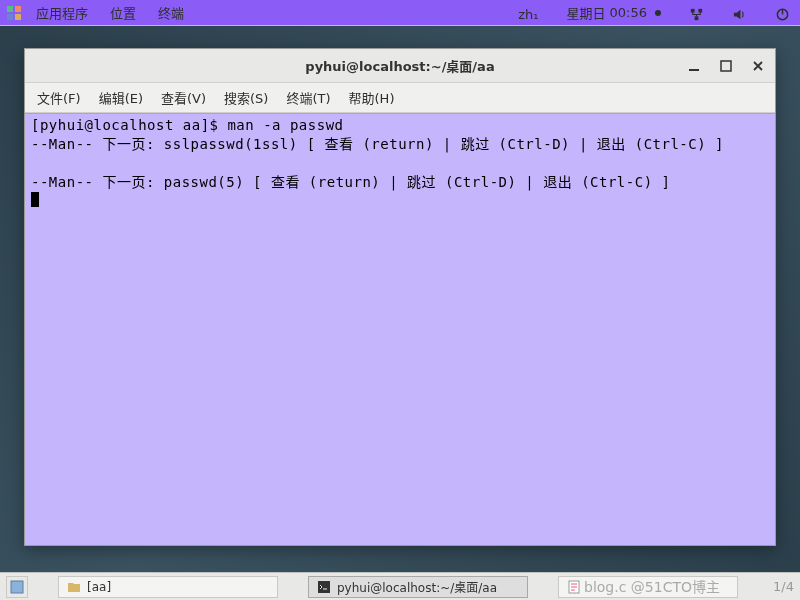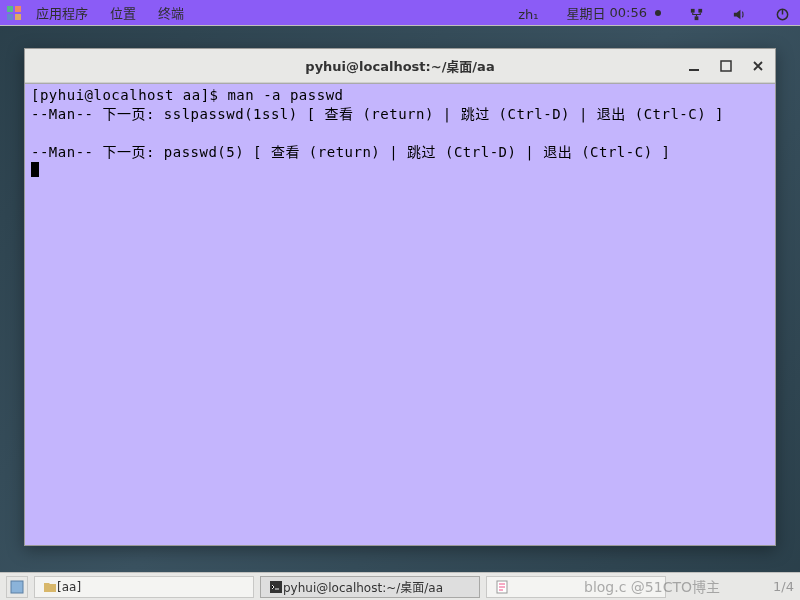--- a/index.html
+++ b/index.html
@@ -71,23 +71,23 @@
   }
   .term-cursor { display:inline-block; width:8px; height:15px; background:#000; vertical-align:baseline; }
   
   .bottom-panel {
     position:absolute; left:0; bottom:0; width:100%; height:28px;
     background:#e8e8e6; border-top:1px solid #c0c0be;
     display:flex; align-items:center; gap:6px; padding:0 6px;
     font-size:12px; color:#333;
   }
   .task {
-    height:22px; display:flex; align-items:center; gap:0;
+    height:22px; display:flex; align-items:center; gap:6px;
     padding:0 8px; background:#f4f4f2; border:1px solid #c8c8c6;
-    min-width:220px; cursor:pointer;
+    min-width:220px; cursor:pointer;margin-left:24px;
   }
   .task.active { background:#dedede; border-color:#a8a8a6; }
   .task-icon { width:14px;height:14px; flex-shrink:0; }
   .bp-right { margin-left:auto; display:flex; gap:8px; color:#999; font-size:13px; }
   .show-desktop { width:22px;height:22px;border:1px solid #c8c8c6;display:flex;align-items:center;justify-content:center; }
   .faint-watermark { position:absolute; right:80px; bottom:4px; color:rgba(120,120,120,0.6); font-size:14px; pointer-events:none; }
 </style>
 </head>
 <body>
 
@@ -155,20 +155,28 @@
             <rect x="1" y="1" width="10" height="10" fill="none" stroke="#333" stroke-width="1.5"></rect>
           </svg>
       </div>
       <div class="win-btn">
         <svg viewBox="0 0 12 12">
             <path d="M2 2l8 8M10 2l-8 8" stroke="#333" stroke-width="1.8"></path>
           </svg>
       </div>
     </div>
   </div>
+  <div class="menubar">
+    <div class="mitem">文件(F)</div>
+    <div class="mitem">编辑(E)</div>
+    <div class="mitem">查看(V)</div>
+    <div class="mitem">搜索(S)</div>
+    <div class="mitem">终端(T)</div>
+    <div class="mitem">帮助(H)</div>
+  </div>
   <div class="term-body"><span>[pyhui@localhost aa]$ man -a passwd</span>
 <span>--Man-- 下一页: sslpasswd(1ssl) [ 查看 (return) | 跳过 (Ctrl-D) | 退出 (Ctrl-C) ]</span>
 <span></span>
 <span>--Man-- 下一页: passwd(5) [ 查看 (return) | 跳过 (Ctrl-D) | 退出 (Ctrl-C) ]</span>
 <span class="term-cursor"></span></div>
 </div>
 
 <div class="bottom-panel">
   <div class="show-desktop">
     <svg class="task-icon" viewBox="0 0 14 14">

